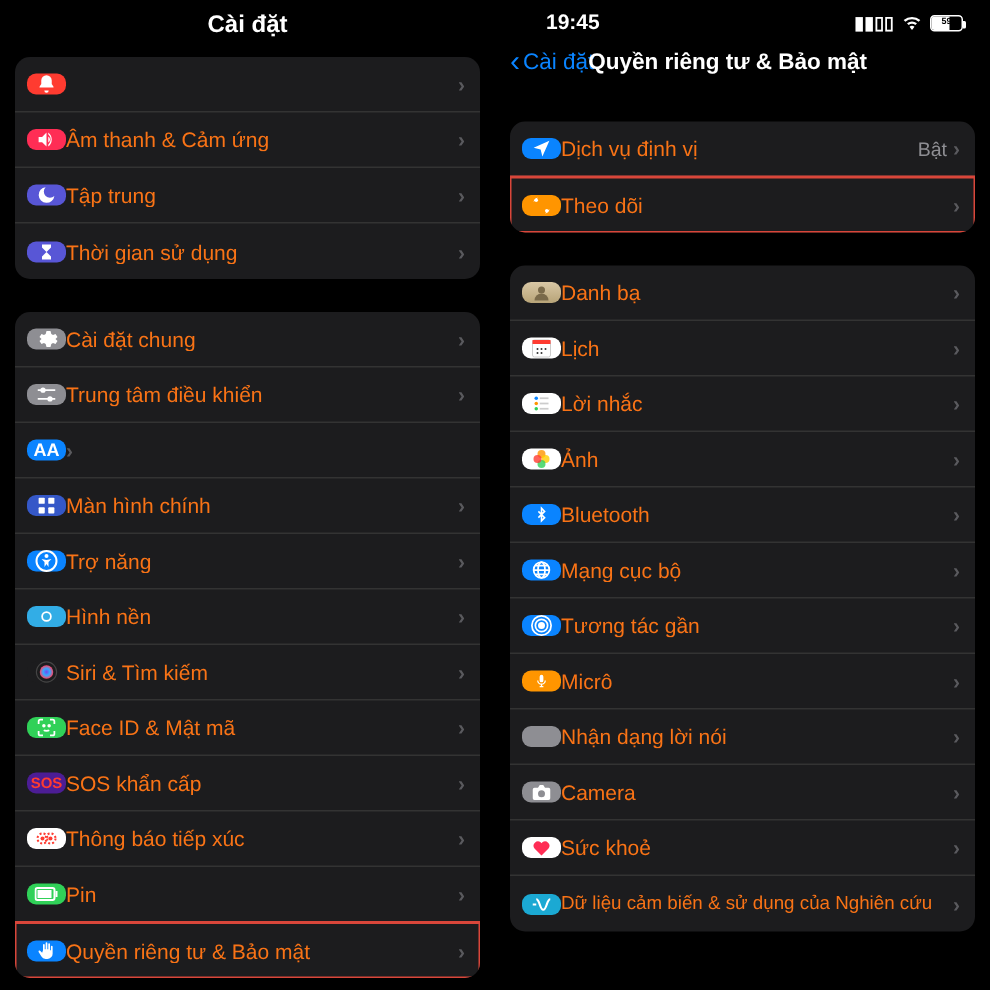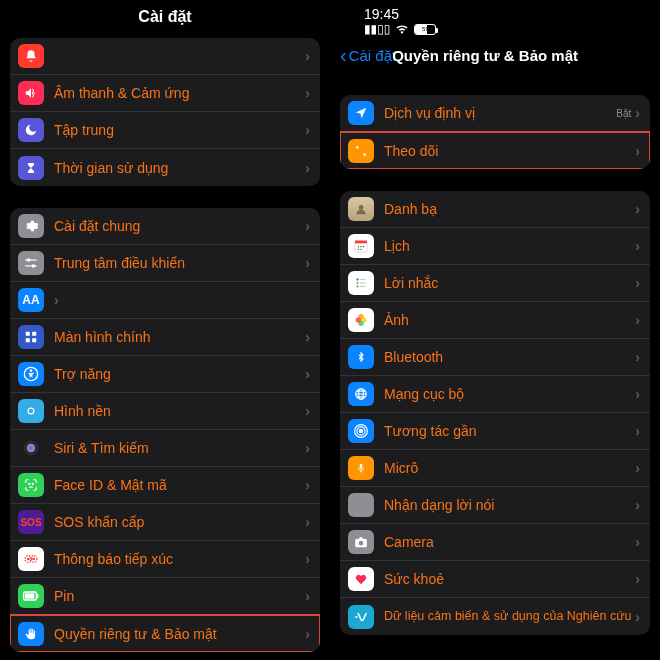--- a/index.html
+++ b/index.html
@@ -37,62 +37,60 @@
     display: flex;
     align-items: center;
     height: 37px;
     padding: 0 10px 0 8px;
     border-bottom: 0.5px solid #333;
     position: relative;
   }
   .row:last-child { border-bottom: none; align-items: center; }
   .icon {
     width: 26px;
-    height: 24px;
+    height: 14px;
     border-radius: 6px;
     display: flex;
     align-items: center;
     justify-content: center;
     font-size: 14px;
-    margin-right: 10px;
     flex-shrink: 0;
     font-weight: 600;
   }
   .label {
     flex: 1;
     font-size: 14px;
     color: #f97316;
     white-space: nowrap;
     overflow: hidden;
     text-overflow: ellipsis;
   }
   .value {
-    font-size: 10px;
+    font-size: 13px;
     color: #8e8e93;
     margin-right: 4px;
   }
   .chev {
     color: #5a5a5e;
     font-size: 14px;
     font-weight: 600;
   }
   .highlight-red {
     outline: 2px solid #d9463a;
     outline-offset: -1px;
   }
   
   .statusbar {
     display: flex;
-    align-items: flex-start;
+    align-items: flex-end;
     justify-content: space-between;
     padding: 6px 18px 2px 34px;
     font-size: 14px;
-    font-weight: 400;
+    font-weight: 700;
     color: #fff;
-    flex-direction: column;
   }
   .status-right { display: flex; align-items: center; gap: 5px; font-size: 12px; }
   .battery {
     border: 1px solid #fff;
     border-radius: 3px;
     width: 22px;
     height: 11px;
     position: relative;
     display: flex;
     align-items: center;

